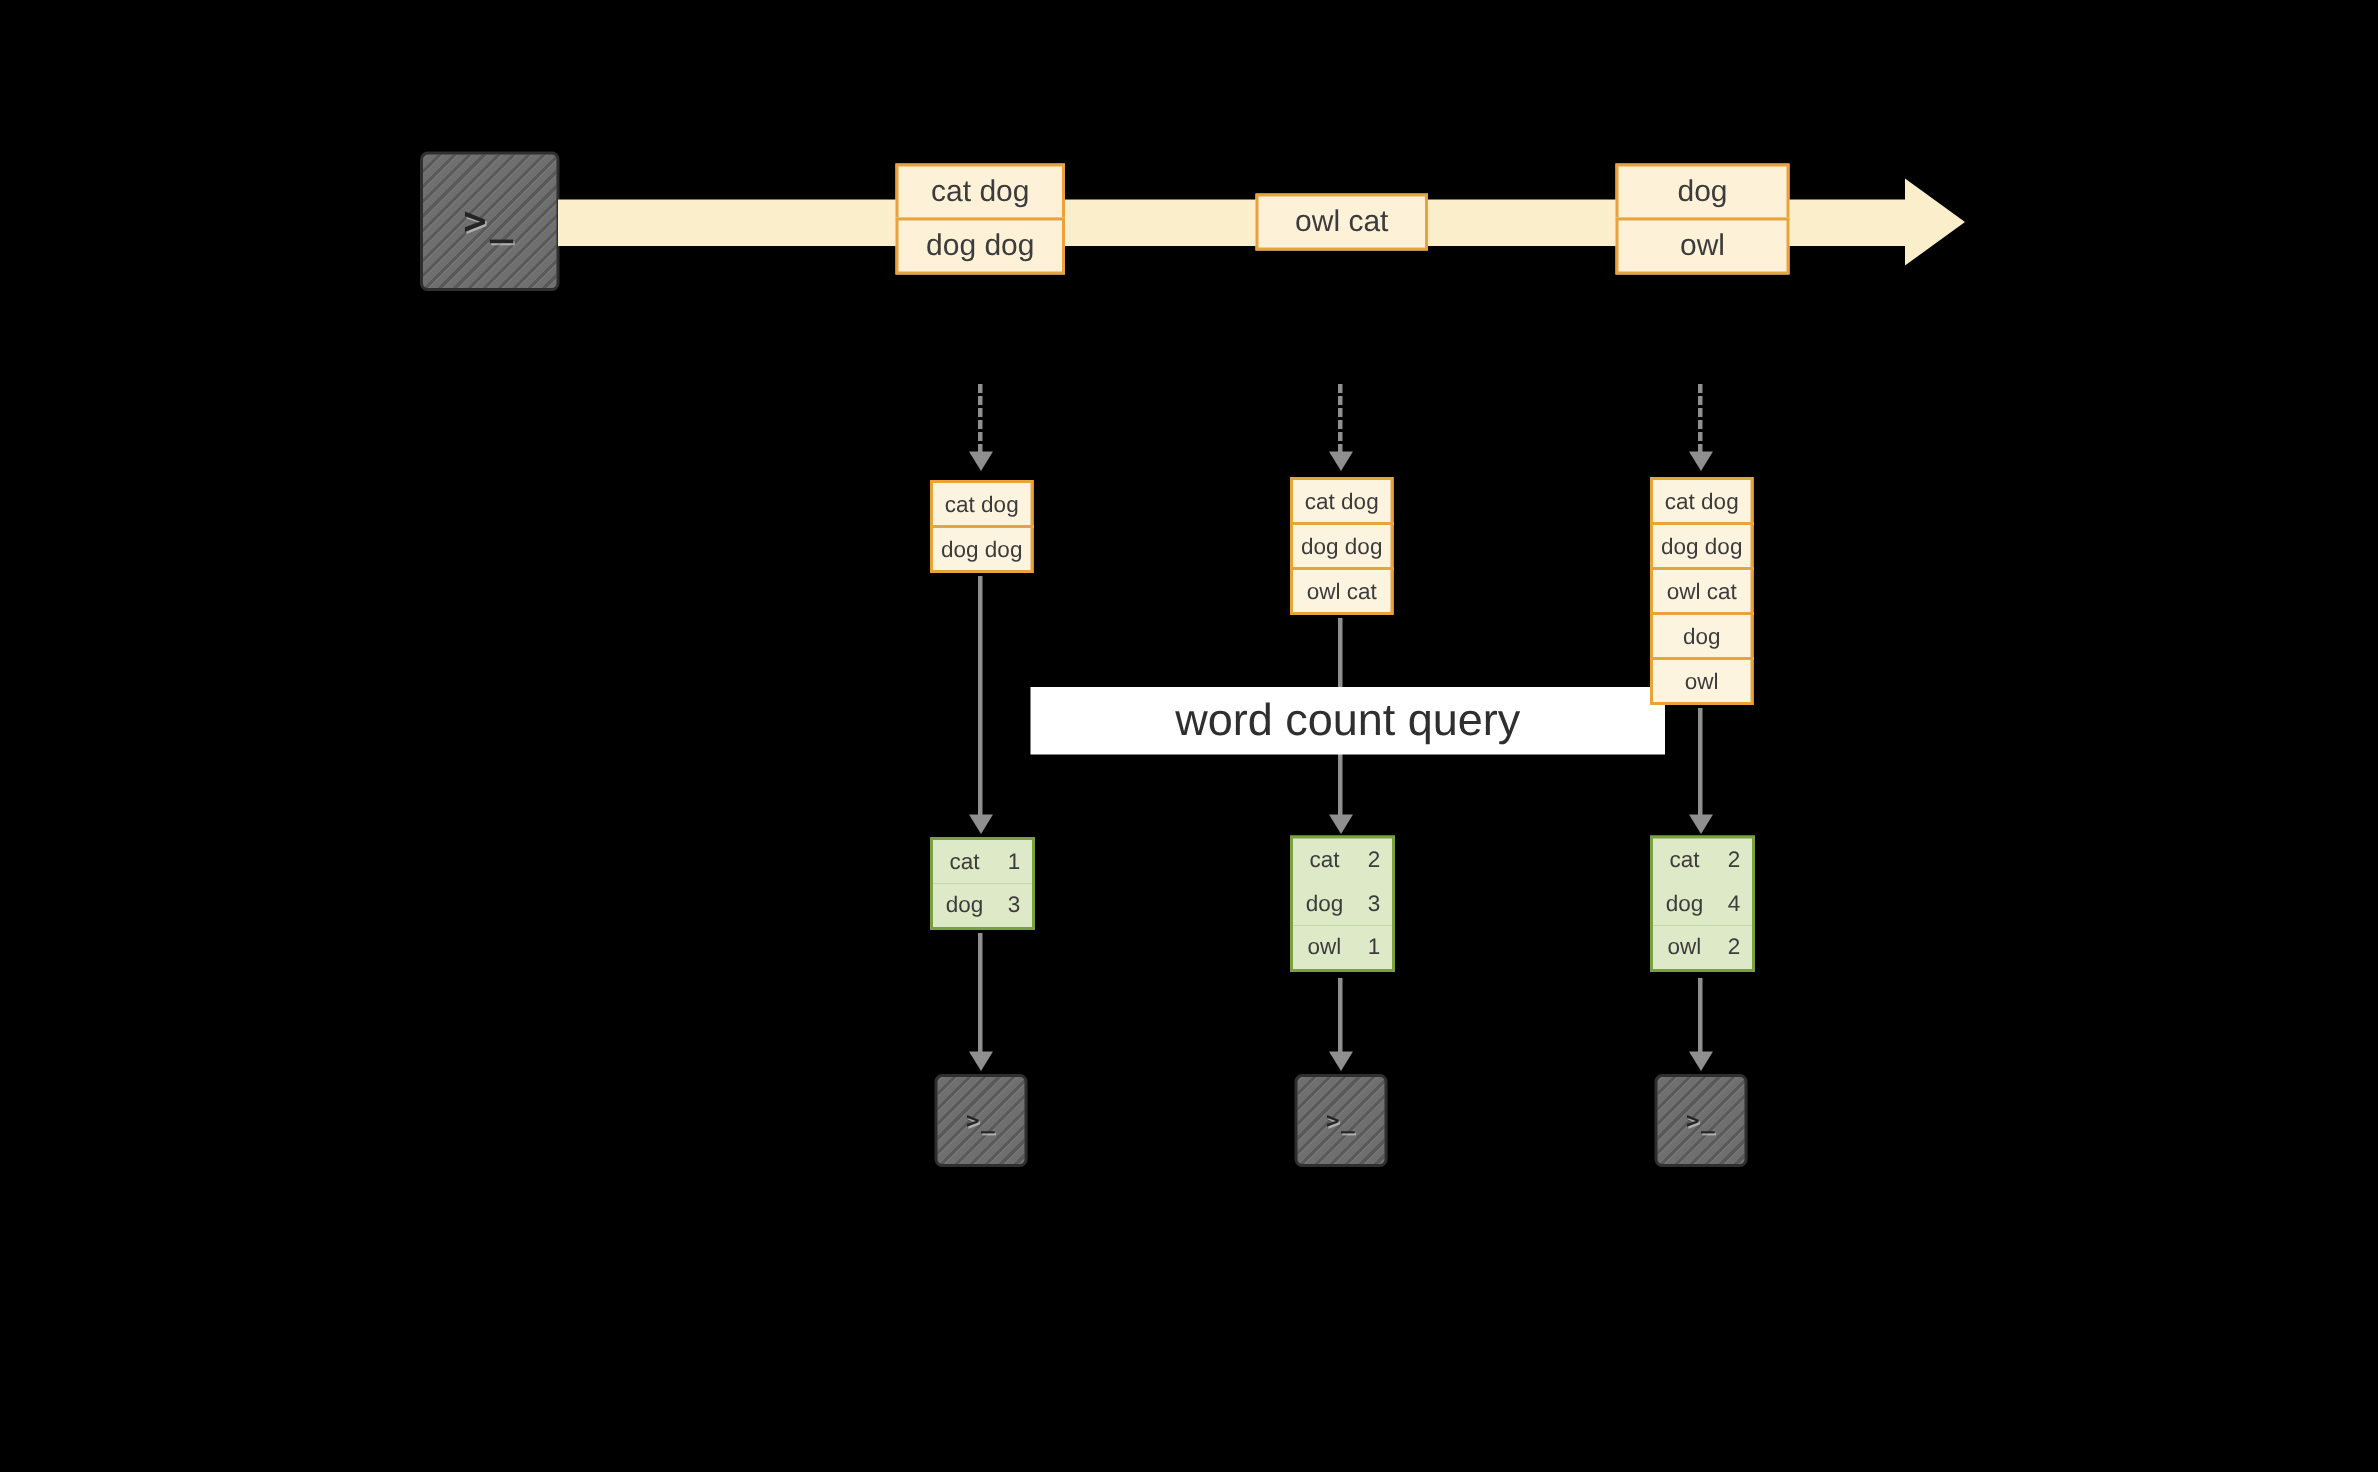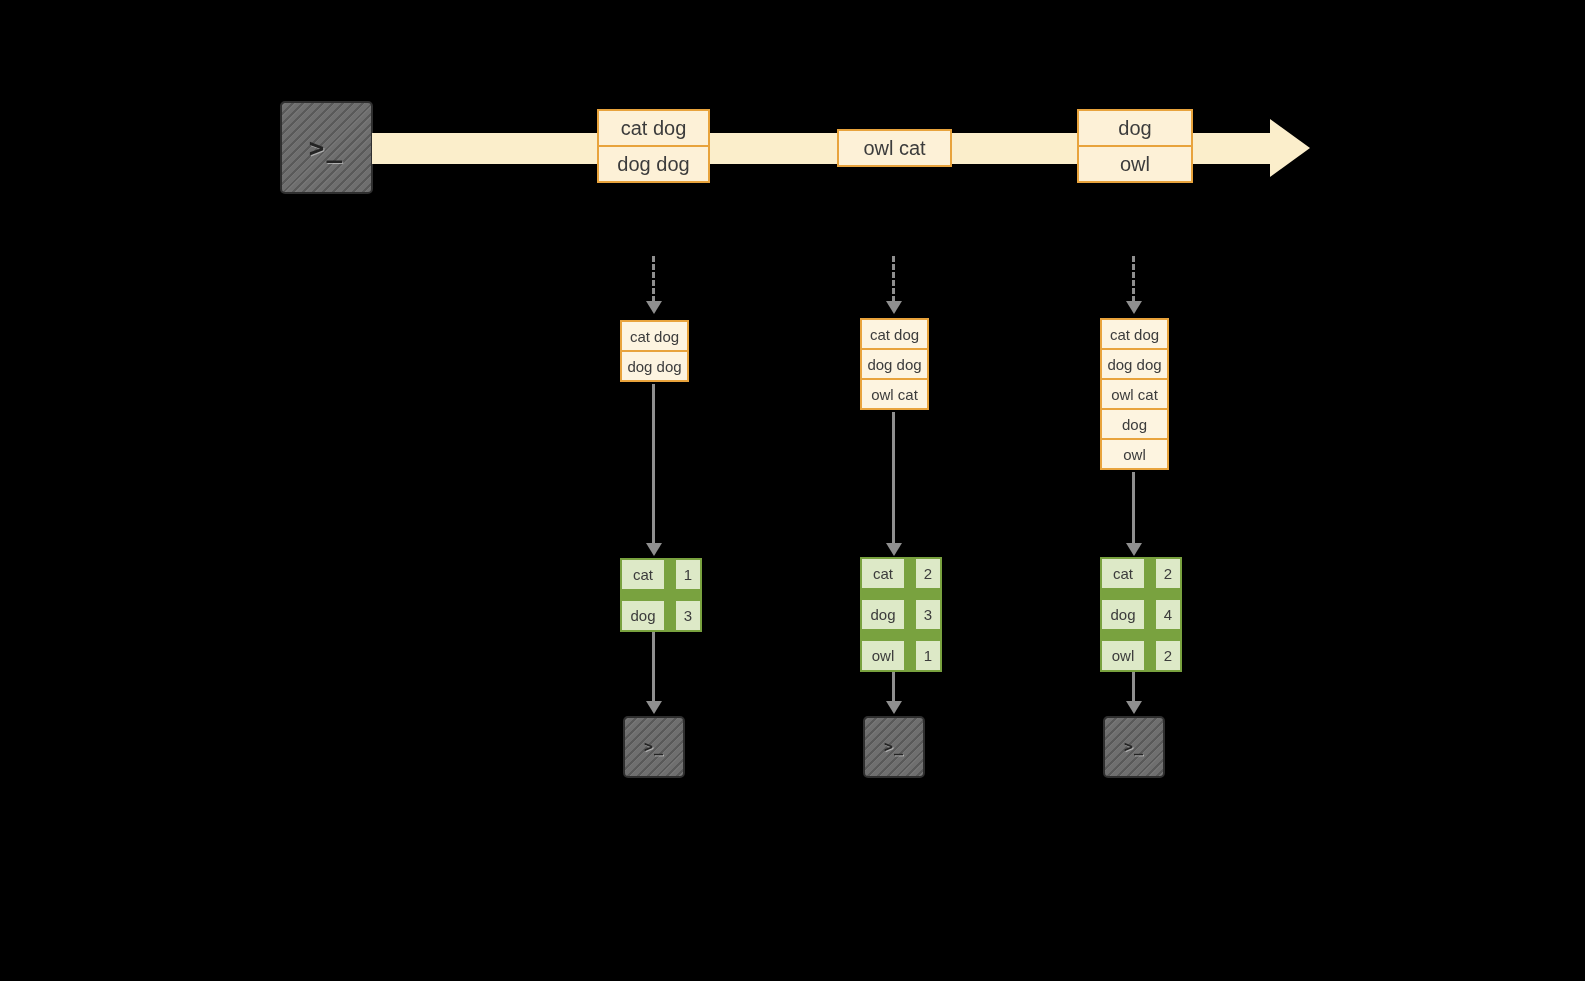--- a/index.html
+++ b/index.html
@@ -70,21 +70,21 @@
   
   .banner{
     position:absolute;left:687px;top:458px;width:423px;height:45px;
     background:var(--banner-bg);z-index:2;
     display:flex;align-items:center;justify-content:center;
     font-size:30px;color:var(--banner-text);
   }
   
   .wtable{
     position:absolute;z-index:2;
-    display:grid;grid-template-columns:42px 24px;gap:12px;
+    display:grid;grid-template-columns:42px 24px;gap:0;
     border:2px solid var(--table-border);background:var(--table-border);
   }
   .wtable .tcell{
     background:var(--table-fill);height:29px;
     display:flex;align-items:center;justify-content:center;
     font-size:15px;color:var(--text-dark);
   }
   
   .vline{position:absolute;width:0;z-index:1;}
   .vline.dashed{border-left:3px dashed var(--arrow-gray);}
@@ -136,20 +136,23 @@
     <div class="rcell">owl cat</div>
   </div>
   <div class="stack" style="left:1100px;top:318px;width:69px;">
     <div class="rcell">cat dog</div>
     <div class="rcell">dog dog</div>
     <div class="rcell">owl cat</div>
     <div class="rcell">dog</div>
     <div class="rcell">owl</div>
   </div>
 
+  <div class="banner">
+    <span>word count query</span>
+  </div>
 
   <div class="vline solid" style="left:652px;top:384px;height:160px;"></div>
   <div class="vhead" style="left:646px;top:543px;"></div>
   <div class="vline solid" style="left:892px;top:412px;height:132px;"></div>
   <div class="vhead" style="left:886px;top:543px;"></div>
   <div class="vline solid" style="left:1132px;top:472px;height:72px;"></div>
   <div class="vhead" style="left:1126px;top:543px;"></div>
 
   <div class="wtable" style="left:620px;top:558px;">
     <div class="tcell">cat</div>

